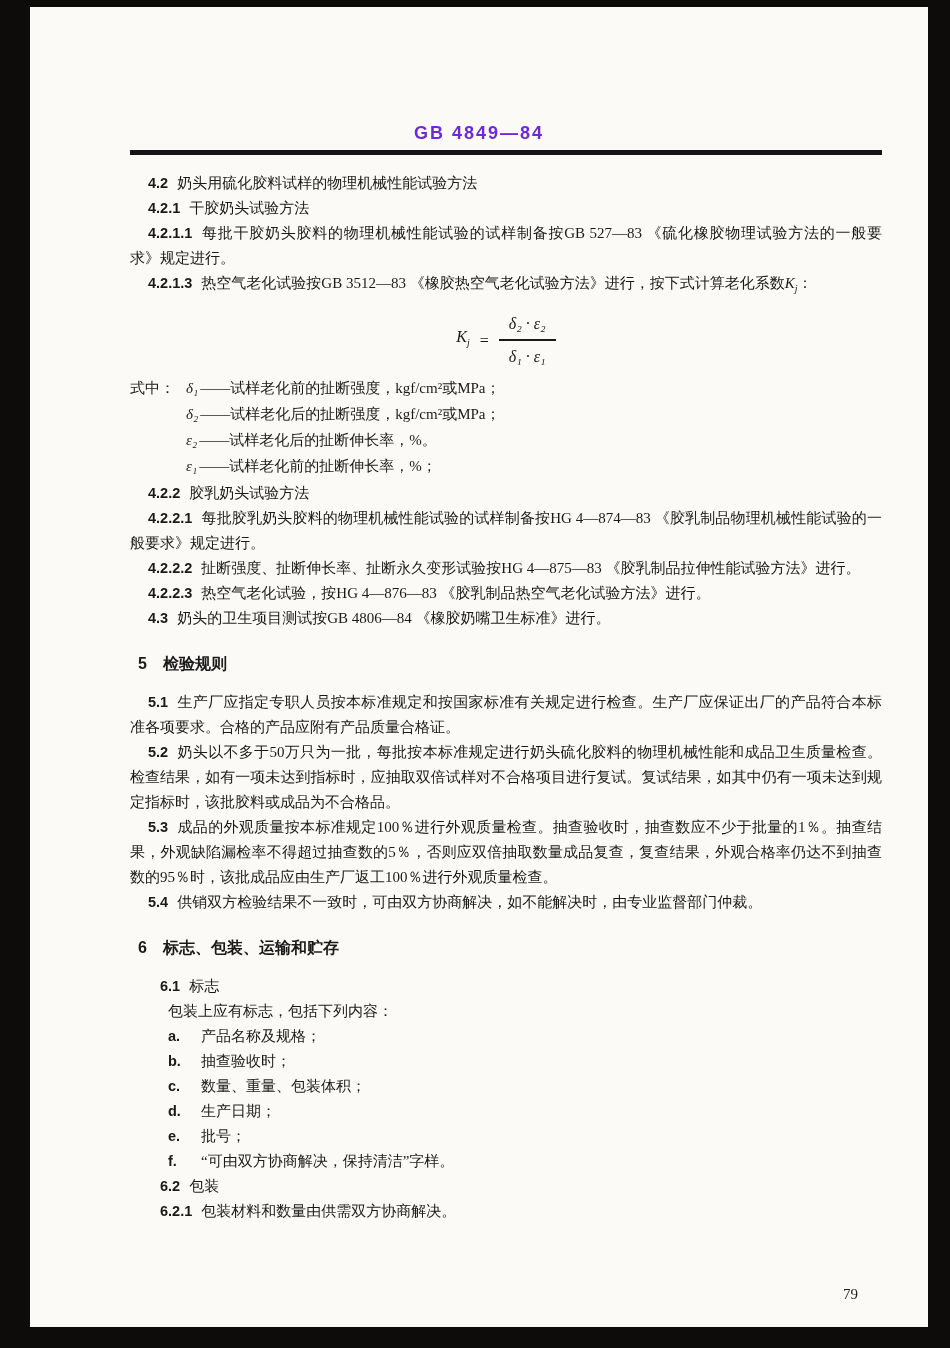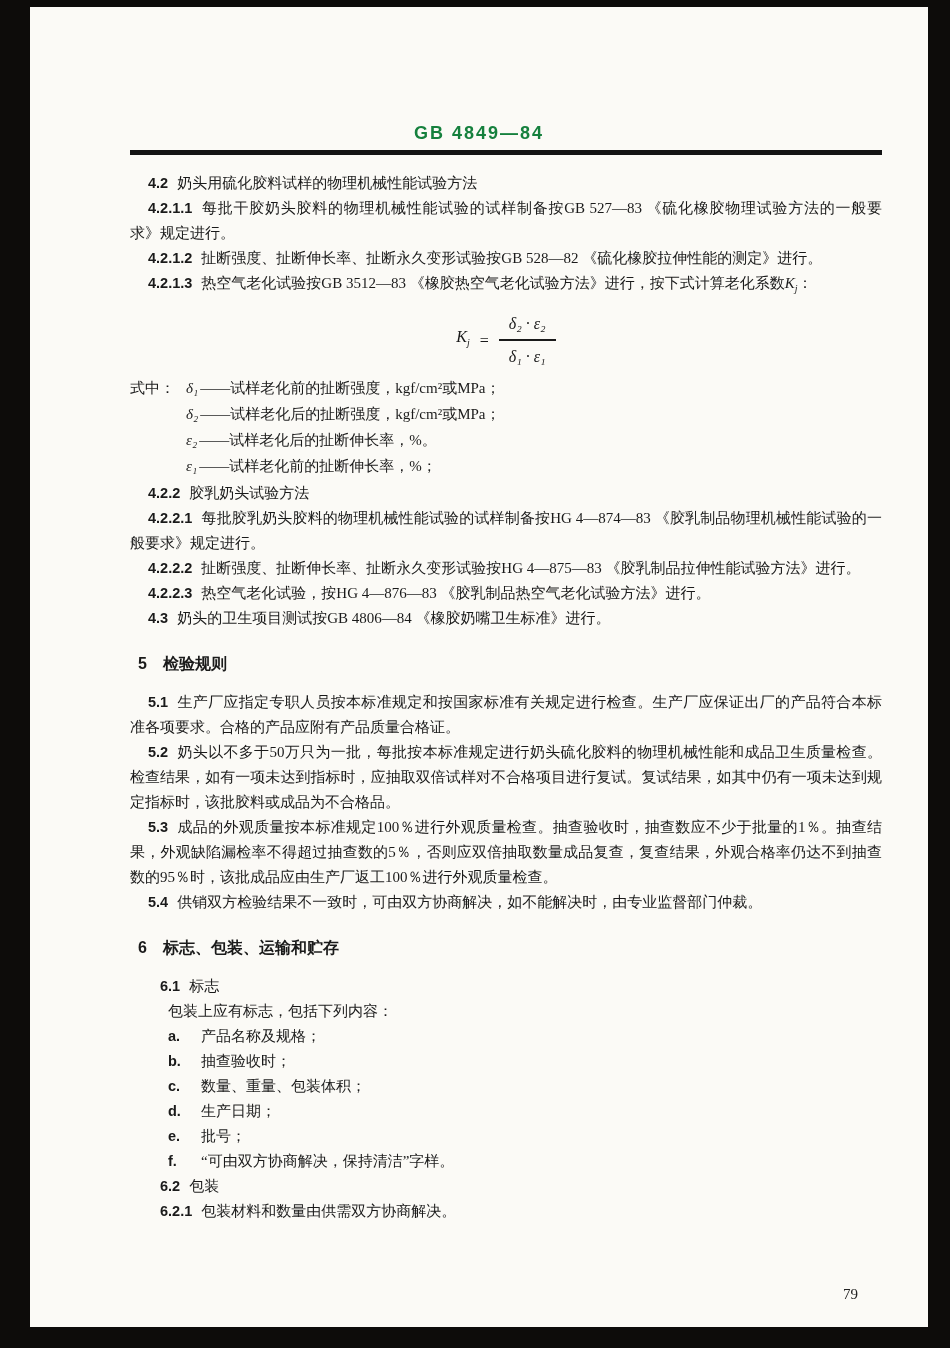--- a/index.html
+++ b/index.html
@@ -21,21 +21,21 @@
     color: #1a1a1a;
     overflow: hidden;
   }
   .doc-header { padding-top: 116px; }
   .std-num {
     text-align: center;
     font-family: "Liberation Sans", "DejaVu Sans", sans-serif;
     font-weight: bold;
     font-size: 18px;
     letter-spacing: 2px;
-    color: #15803d;
+    color: #6d28d9;
   }
   .header-rule {
     margin: 6px 0 0 100px;
     width: 752px; height: 5px;
     background: #141414;
   }
   .content {
     margin: 16px 0 0 100px;
     width: 752px;
     font-size: 15px;
@@ -101,24 +101,24 @@
 
     <div class="doc-header">
       <div class="std-num">GB 4849—84</div>
       <div class="header-rule"></div>
     </div>
 
     <div class="content">
 
       <p class="clause"><span class="cnum">4.2</span><span>奶头用硫化胶料试样的物理机械性能试验方法</span></p>
 
+      <p class="clause"><span class="cnum">4.2.1</span><span>干胶奶头试验方法</span></p>
 
       <p class="clause"><span class="cnum">4.2.1.1</span><span>每批干胶奶头胶料的物理机械性能试验的试样制备按GB 527—83 《硫化橡胶物理试验方法的一般要求》规定进行。</span></p>
 
-      <p class="clause"><span class="cnum">4.2.1.2</span><span>扯断强度、扯断伸长率、扯断永久变形试验按GB 528—82 《硫化橡胶拉伸性能的测定》进行。</span></p>
 
       <p class="clause"><span class="cnum">4.2.1.3</span><span>热空气老化试验按GB 3512—83 《橡胶热空气老化试验方法》进行，按下式计算老化系数</span><span class="var">K</span><sub class="var-sub">j</sub><span>：</span></p>
 
       <div class="formula">
         <span><span class="var">K</span><sub class="var-sub">j</sub></span>
         <span>=</span>
         <span class="frac">
           <span class="frac-num">δ₂ · ε₂</span>
           <span class="frac-den">δ₁ · ε₁</span>
         </span>

